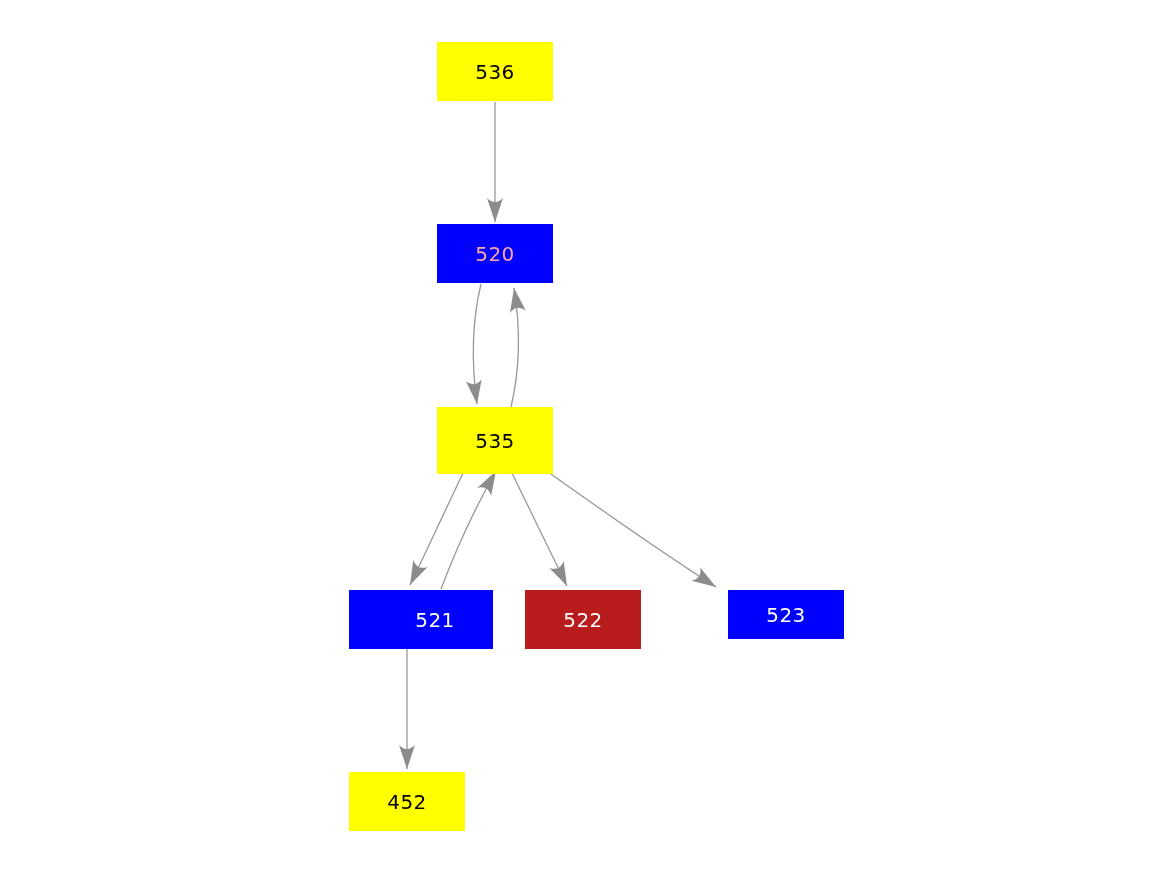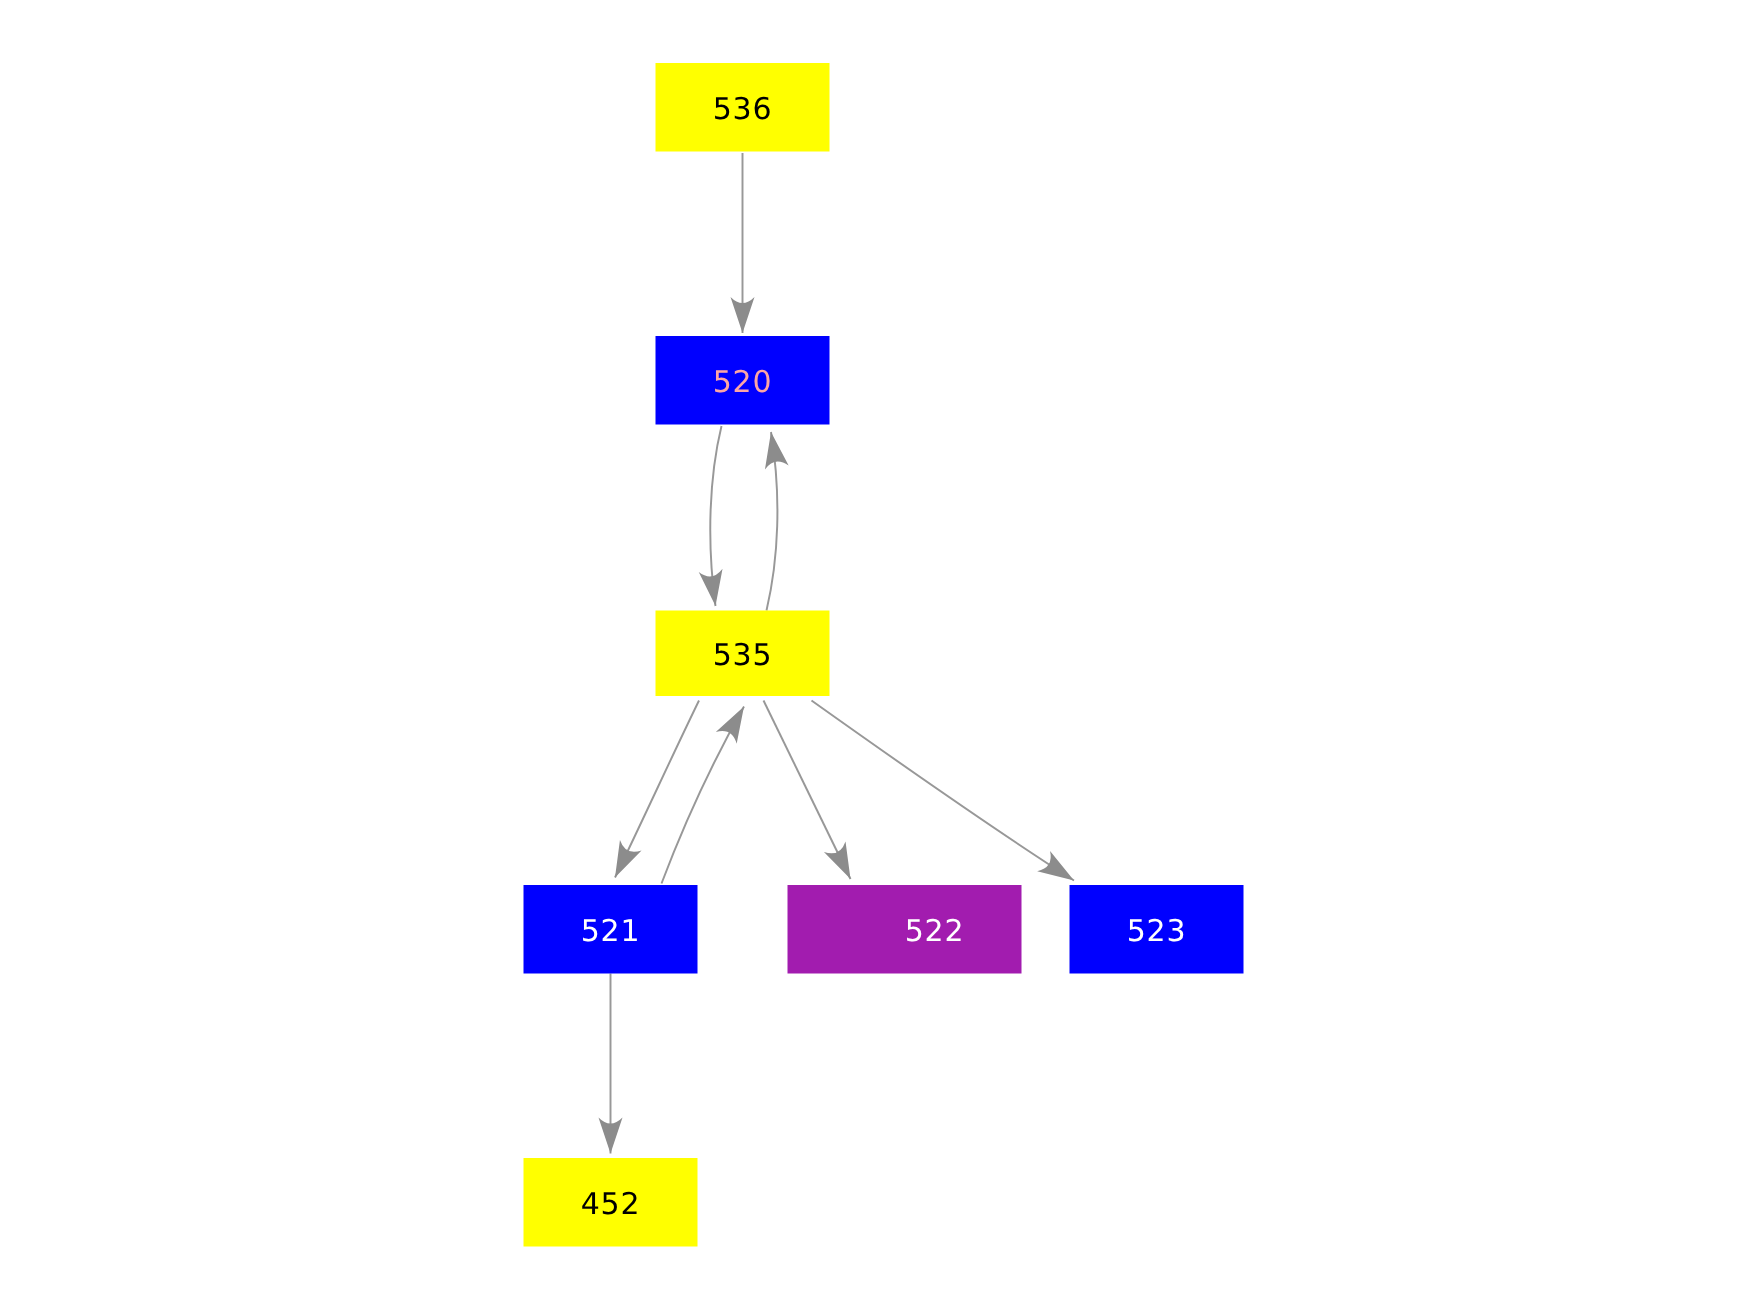--- a/index.html
+++ b/index.html
@@ -57,19 +57,19 @@
         <path class="edge" d="M466,467 C448,504 428,548 410,585" stroke="#989898" marker-end="url(#arrow)"></path>
         <path class="edge" d="M441,589 C455,552 475,508 496,471" stroke="#989898" marker-end="url(#arrow)"></path>
         <path class="edge" d="M509,467 C528,506 548,547 567,586" stroke="#989898" marker-end="url(#arrow)"></path>
         <path class="edge" d="M541,467 C600,509 661,552 716,587" stroke="#989898" marker-end="url(#arrow)"></path>
         <path class="edge" d="M407,649 C407,690 407,730 407,769" stroke="#989898" marker-end="url(#arrow)"></path>
       </g>
   </svg>
   <div id="node-layer">
       <div class="node" style="left: 437px; top: 42px; width: 116px; height: 59px; background: rgb(255, 255, 0); color: rgb(0, 0, 0);">536</div>
       <div class="node" style="left: 437px; top: 224px; width: 116px; height: 59px; background: rgb(0, 0, 255); color: #fca5a5;">520</div>
-      <div class="node" style="left: 437px; top: 407px; width: 116px; height: 57px; background: rgb(255, 255, 0); color: rgb(0, 0, 0);">535</div>
-      <div class="node" style="left: 349px; top: 590px; width: 116px; height: 59px; background: rgb(0, 0, 255); color: rgb(255, 255, 255);">521</div>
-      <div class="node" style="left: 525px; top: 590px; width: 116px; height: 59px; background: #a21caf; color: rgb(255, 255, 255); padding-left: 40px;">522</div>
-      <div class="node" style="left: 713px; top: 590px; width: 116px; height: 59px; background: rgb(0, 0, 255); color: rgb(255, 255, 255);">523</div>
+      <div class="node" style="left: 437px; top: 407px; width: 116px; height: 67px; background: rgb(255, 255, 0); color: rgb(0, 0, 0);">535</div>
+      <div class="node" style="left: 349px; top: 590px; width: 116px; height: 59px; background: rgb(0, 0, 255); color: rgb(255, 255, 255); padding-left: 28px;">521</div>
+      <div class="node" style="left: 525px; top: 590px; width: 116px; height: 59px; background: #b91c1c; color: rgb(255, 255, 255);">522</div>
+      <div class="node" style="left: 728px; top: 590px; width: 116px; height: 49px; background: rgb(0, 0, 255); color: rgb(255, 255, 255);">523</div>
       <div class="node" style="left: 349px; top: 772px; width: 116px; height: 59px; background: rgb(255, 255, 0); color: rgb(0, 0, 0);">452</div>
     </div>
 </div>
 
 </body></html>

